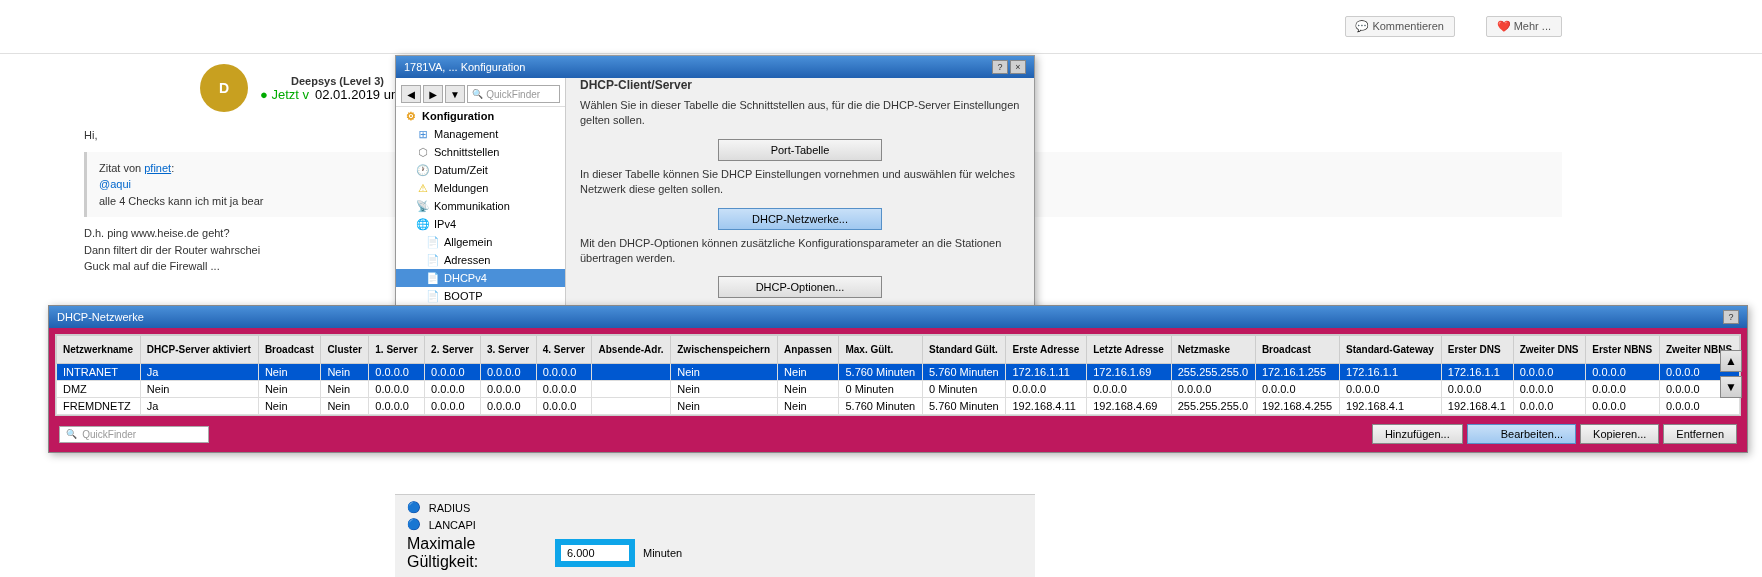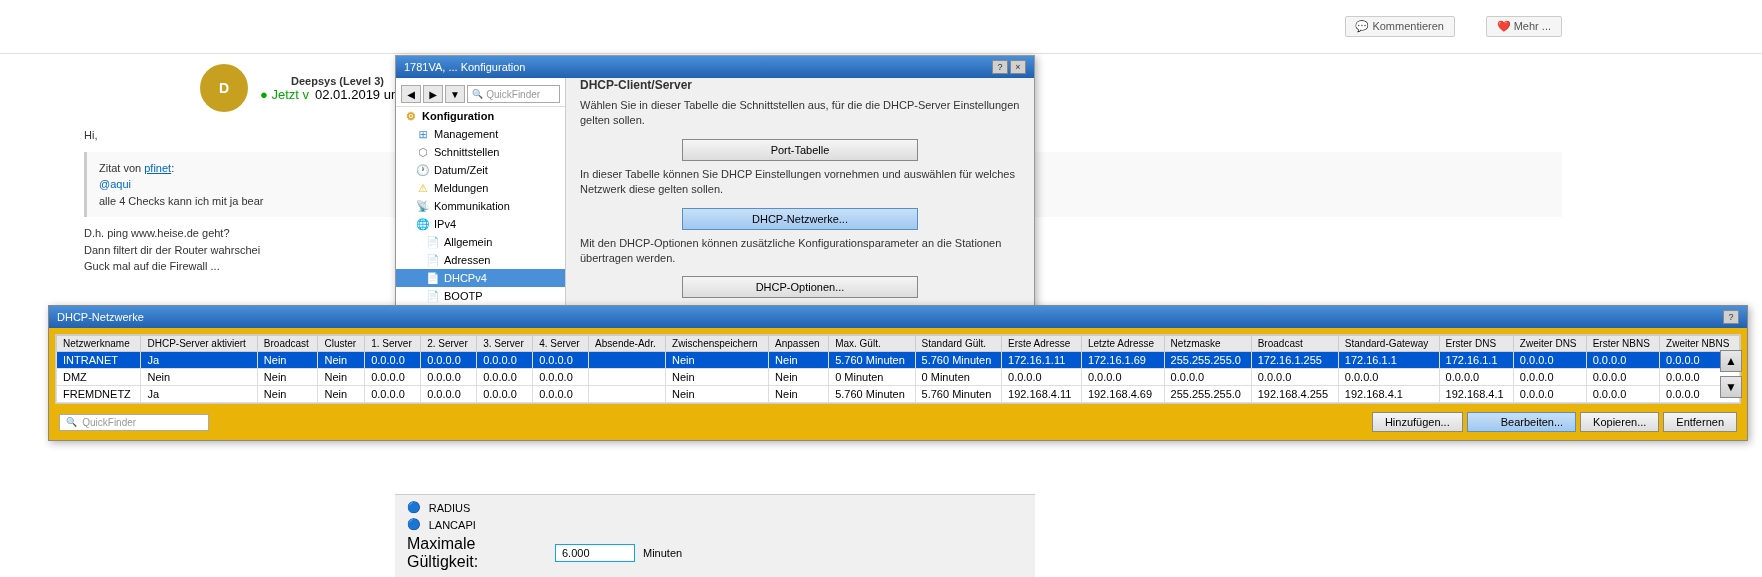--- a/index.html
+++ b/index.html
@@ -104,35 +104,35 @@
     }
     .content-title { font-weight: bold; font-size: 12px; margin-bottom: 6px; color: #333; }
     .content-desc { font-size: 11px; color: #333; margin-bottom: 10px; line-height: 1.4; }
     .dialog-btn {
       padding: 4px 14px;
       border: 1px solid #888;
       background: linear-gradient(to bottom, #f5f5f5, #ddd);
       cursor: pointer;
       font-size: 11px;
       display: block;
-      width: 236px;
+      width: 164px;
       text-align: center;
       margin: 6px auto;
     }
     .dialog-btn.primary {
       background: linear-gradient(to bottom, #c8e0f8, #a0c8f0);
       border: 1px solid #5590c8;
     }
 
     
     .dhcp-dialog {
       position: absolute;
       top: 305px; left: 48px;
       width: 1700px;
-      background: #eab308;
+      background: #be185d;
       border: 1px solid #888;
       box-shadow: 2px 2px 8px rgba(0,0,0,0.3);
       z-index: 20;
     }
     .dhcp-titlebar {
       background: linear-gradient(to bottom, #4a90d9, #2060b0);
       color: white;
       padding: 4px 8px;
       display: flex; align-items: center; justify-content: space-between;
       font-size: 11px;
@@ -146,23 +146,23 @@
     }
     table.dhcp-table {
       width: 100%;
       border-collapse: collapse;
       font-size: 11px;
       white-space: nowrap;
     }
     table.dhcp-table th {
       background: #e8e8e8;
       border: 1px solid #ccc;
-      padding: 2px 6px;
+      padding: 8px 6px;
       text-align: left;
-      font-weight: normal;
+      font-weight: bold;
       font-size: 10px;
     }
     table.dhcp-table td {
       border: 1px solid #ddd;
       padding: 2px 6px;
     }
     table.dhcp-table tr.selected td {
       background: #0058d0;
       color: white;
     }
@@ -181,21 +181,21 @@
       border: 1px solid #888;
       background: linear-gradient(to bottom, #f5f5f5, #ddd);
       cursor: pointer; font-size: 11px;
     }
     .footer-btn.primary {
       background: linear-gradient(to bottom, #c8e0f8, #a0c8f0);
       border: 1px solid #5590c8;
       padding-left: 33px;
     }
     .bc-input {
-      border: 1px solid #0ea5e9; padding: 2px 6px;
+      border: 6px solid #0ea5e9; padding: 2px 6px;
       font-size: 11px; width: 80px; background: white;
     }
 
     
     .right-arrows {
       position: absolute;
       right: 20px;
       top: 350px;
       display: flex; flex-direction: column; gap: 4px;
       z-index: 25;

